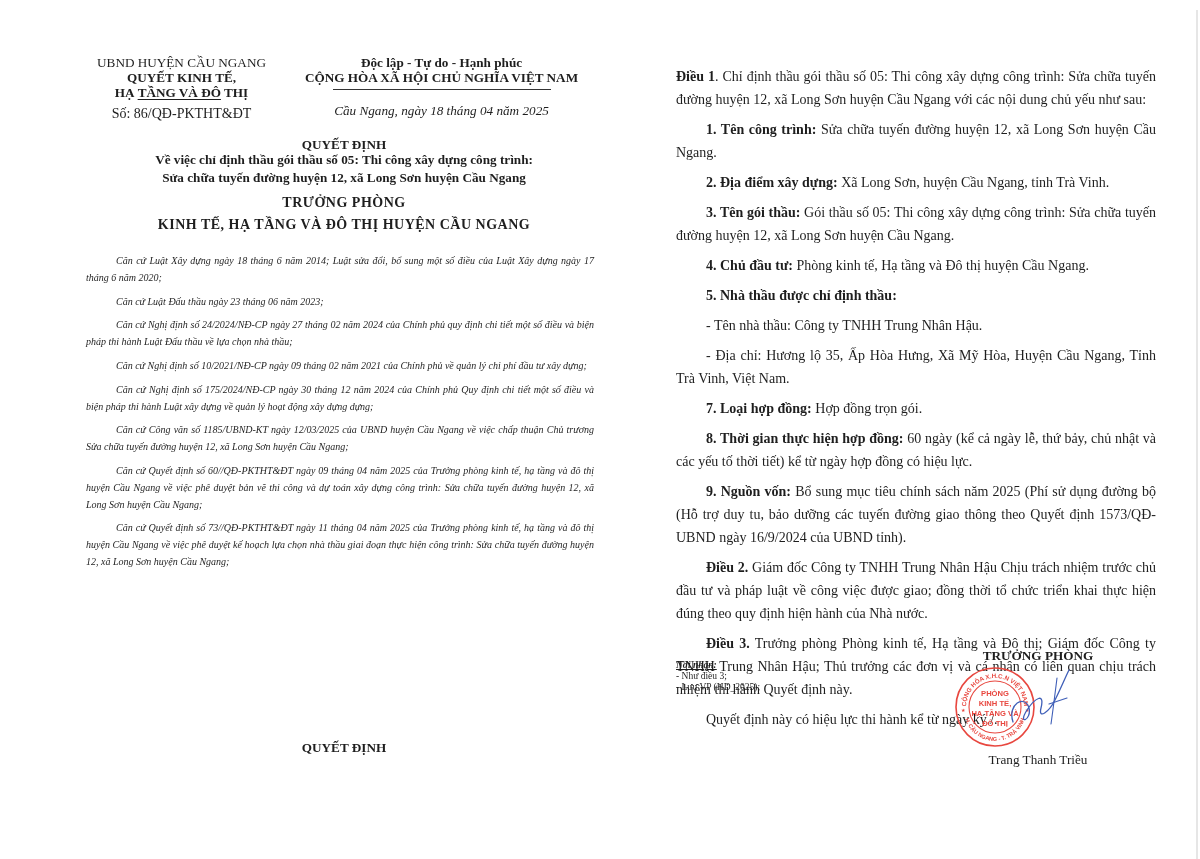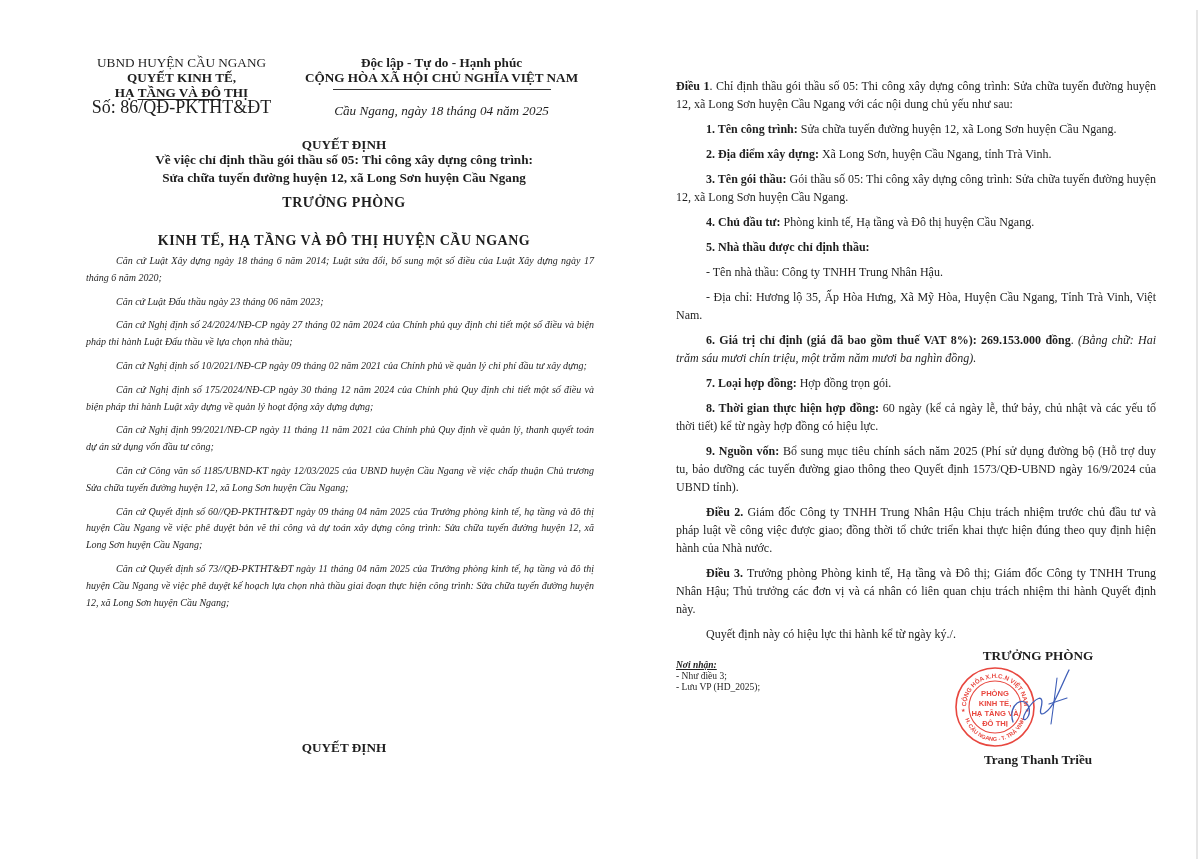--- a/index.html
+++ b/index.html
@@ -12,45 +12,45 @@
   .right-edge { position: absolute; left: 1196px; top: 10px; width: 2px; height: 849px; background: #e6e6e6; }
 
   
   .header { position: absolute; top: 55px; left: 84px; width: 520px; display: flex; }
   .hdr-left { width: 195px; text-align: center; font-size: 13.2px; line-height: 15px; }
   .hdr-right { width: 325px; text-align: center; font-size: 13.2px; line-height: 15px; }
   .b { font-weight: bold; }
   .i { font-style: italic; }
   .uline { text-decoration: underline; text-underline-offset: 2px; }
   .motto-rule { width: 218px; height: 1px; background: #333; margin: 4px auto 0; }
-  .so { font-size: 18px; }
+  .so { margin-top: 6px; font-size: 14px; }
   .date { margin-top: 13px; font-size: 13.2px; }
 
   .title-block { position: absolute; top: 137px; left: 84px; width: 520px; text-align: center; }
   .t-main { font-weight: bold; font-size: 13.2px; line-height: 15px; }
   .t-sub { font-weight: bold; font-size: 13.2px; line-height: 22px; }
   .t-head { font-weight: bold; font-size: 14px; line-height: 22px; margin-top: 3px; letter-spacing: 0.5px; }
 
   .grounds { position: absolute; top: 253px; left: 86px; width: 508px; font-size: 10px; line-height: 16.8px; font-style: italic; text-align: justify; }
   .grounds p { text-indent: 30px; margin-bottom: 7px; }
 
   .qd-footer { position: absolute; top: 740px; left: 84px; width: 520px; text-align: center; font-weight: bold; font-size: 13.2px; }
 
   
-  .articles { position: absolute; top: 77px; left: 676px; width: 480px; font-size: 12px; line-height: 18px; text-align: justify; }
+  .articles { position: absolute; top: 65px; left: 676px; width: 480px; font-size: 14px; line-height: 23px; text-align: justify; }
   .articles p { margin-bottom: 7px; }
   .ind { text-indent: 30px; }
   .amount-words { font-style: italic; }
 
   .recipients { position: absolute; top: 660px; left: 676px; font-size: 9.5px; line-height: 11px; }
   .recipients .lbl { font-weight: bold; font-style: italic; text-decoration: underline; }
 
   .signature { position: absolute; top: 648px; left: 968px; width: 140px; text-align: center; }
   .sig-title { font-weight: bold; font-size: 13.2px; }
-  .sig-name { position: absolute; top: 104px; left: 0; width: 140px; font-weight: bold; font-size: 13.2px; }
+  .sig-name { position: absolute; top: 104px; left: 0; width: 140px; font-weight: normal; font-size: 13.2px; }
   .stamp { position: absolute; left: 954px; top: 666px; width: 82px; height: 82px; }
   .sig-scribble { position: absolute; left: 1005px; top: 664px; width: 70px; height: 72px; }
 </style>
 </head>
 <body>
 
 <div class="page page-left"></div>
 <div class="page page-right"></div>
 <div class="right-edge"></div>
 
@@ -67,47 +67,45 @@
     <div class="motto-rule"></div>
     <div class="date i">Cầu Ngang, ngày 18 tháng 04 năm 2025</div>
   </div>
 </div>
 
 <div class="title-block">
   <div class="t-main">QUYẾT ĐỊNH</div>
   <div class="t-main">Về việc chỉ định thầu gói thầu số 05: Thi công xây dựng công trình:</div>
   <div class="t-sub">Sửa chữa tuyến đường huyện 12, xã Long Sơn huyện Cầu Ngang</div>
   <div class="t-head">TRƯỞNG  PHÒNG</div>
-  <div class="t-head" style="margin-top:16px">KINH TẾ, HẠ TẦNG VÀ ĐÔ THỊ HUYỆN CẦU NGANG</div>
+  <div class="t-head" style="margin-top:0">KINH TẾ, HẠ TẦNG VÀ ĐÔ THỊ HUYỆN CẦU NGANG</div>
 </div>
 
 <div class="grounds">
   <p>Căn cứ Luật Xây dựng ngày 18 tháng 6 năm 2014; Luật sửa đổi, bổ sung một số điều của Luật Xây dựng ngày 17 tháng 6 năm 2020;</p>
   <p>Căn cứ Luật Đấu thầu ngày 23 tháng 06 năm 2023;</p>
   <p>Căn cứ Nghị định số 24/2024/NĐ-CP ngày 27 tháng 02 năm 2024 của Chính phủ quy định chi tiết một số điều và biện pháp thi hành Luật Đấu thầu về lựa chọn nhà thầu;</p>
   <p>Căn cứ Nghị định số 10/2021/NĐ-CP ngày 09 tháng 02 năm 2021 của Chính phủ về quản lý chi phí đầu tư xây dựng;</p>
   <p>Căn cứ Nghị định số 175/2024/NĐ-CP ngày 30 tháng 12 năm 2024 của Chính phủ Quy định chi tiết một số điều và biện pháp thi hành Luật xây dựng về quản lý hoạt động xây dựng dựng;</p>
-  <p>Căn cứ Nghị định 99/2021/NĐ-CP ngày 11 tháng 11 năm 2021 của Chính phủ Quy định về quản lý, thanh quyết toán dự án sử dụng vốn đầu tư công;</p>
   <p>Căn cứ Công văn số 1185/UBND-KT ngày 12/03/2025 của UBND huyện Cầu Ngang về việc chấp thuận Chủ trương Sửa chữa tuyến đường huyện 12, xã Long Sơn huyện Cầu Ngang;</p>
   <p>Căn cứ Quyết định số 60//QĐ-PKTHT&amp;ĐT ngày 09 tháng 04 năm 2025 của Trưởng phòng kinh tế, hạ tầng và đô thị huyện Cầu Ngang về việc phê duyệt bản vẽ thi công và dự toán xây dựng công trình: Sửa chữa tuyến đường huyện 12, xã Long Sơn huyện Cầu Ngang;</p>
   <p>Căn cứ Quyết định số 73//QĐ-PKTHT&amp;ĐT ngày 11 tháng 04 năm 2025 của Trưởng phòng kinh tế, hạ tầng và đô thị huyện Cầu Ngang về việc phê duyệt kế hoạch lựa chọn nhà thầu giai đoạn thực hiện công trình: Sửa chữa tuyến đường huyện 12, xã Long Sơn huyện Cầu Ngang;</p>
 </div>
 
 <div class="qd-footer">QUYẾT ĐỊNH</div>
 
 <div class="articles">
   <p><span class="b">Điều 1</span><span>. Chỉ định thầu gói thầu số 05: Thi công xây dựng công trình: Sửa chữa tuyến đường huyện 12, xã Long Sơn huyện Cầu Ngang với các nội dung chủ yếu như sau:</span></p>
   <p class="ind"><span class="b">1. Tên công trình:</span><span> Sửa chữa tuyến đường huyện 12, xã Long Sơn huyện Cầu Ngang.</span></p>
   <p class="ind"><span class="b">2. Địa điểm xây dựng:</span><span> Xã Long Sơn, huyện Cầu Ngang, tỉnh Trà Vinh.</span></p>
   <p class="ind"><span class="b">3. Tên gói thầu:</span><span> Gói thầu số 05: Thi công xây dựng công trình: Sửa chữa tuyến đường huyện 12, xã Long Sơn huyện Cầu Ngang.</span></p>
   <p class="ind"><span class="b">4. Chủ đầu tư:</span><span> Phòng kinh tế, Hạ tầng và Đô thị huyện Cầu Ngang.</span></p>
   <p class="ind"><span class="b">5. Nhà thầu được chỉ định thầu:</span></p>
   <p class="ind">- Tên nhà thầu: Công ty TNHH Trung Nhân Hậu.</p>
   <p class="ind">- Địa chỉ: Hương lộ 35, Ấp Hòa Hưng, Xã Mỹ Hòa, Huyện Cầu Ngang, Tỉnh Trà Vinh, Việt Nam.</p>
-  <p class="ind"><span class="b">6. Giá trị chỉ định (giá đã bao gồm thuế VAT 8%): 269.153.000 đồng</span><span>.</span> <span class="amount-words">(Bằng chữ: Hai trăm sáu mươi chín triệu, một trăm năm mươi ba nghìn đồng).</span></p>
   <p class="ind"><span class="b">7. Loại hợp đồng:</span><span> Hợp đồng trọn gói.</span></p>
   <p class="ind"><span class="b">8. Thời gian thực hiện hợp đồng:</span><span> 60 ngày (kể cả ngày lễ, thứ bảy, chủ nhật và các yếu tố thời tiết) kể từ ngày hợp đồng có hiệu lực.</span></p>
   <p class="ind"><span class="b">9. Nguồn vốn:</span><span> Bổ sung mục tiêu chính sách năm 2025 (Phí sử dụng đường bộ (Hỗ trợ duy tu, bảo dưỡng các tuyến đường giao thông theo Quyết định 1573/QĐ-UBND ngày 16/9/2024 của UBND tỉnh).</span></p>
   <p class="ind"><span class="b">Điều 2.</span><span> Giám đốc Công ty TNHH Trung Nhân Hậu Chịu trách nhiệm trước chủ đầu tư và pháp luật về công việc được giao; đồng thời tổ chức triển khai thực hiện đúng theo quy định hiện hành của Nhà nước.</span></p>
   <p class="ind"><span class="b">Điều 3.</span><span> Trưởng phòng Phòng kinh tế, Hạ tầng và Đô thị; Giám đốc Công ty TNHH Trung Nhân Hậu; Thủ trưởng các đơn vị và cá nhân có liên quan chịu trách nhiệm thi hành Quyết định này.</span></p>
   <p class="ind">Quyết định này có hiệu lực thi hành kể từ ngày ký./.</p>
 </div>
 
 <div class="recipients">
   <div class="lbl">Nơi nhận:</div>

